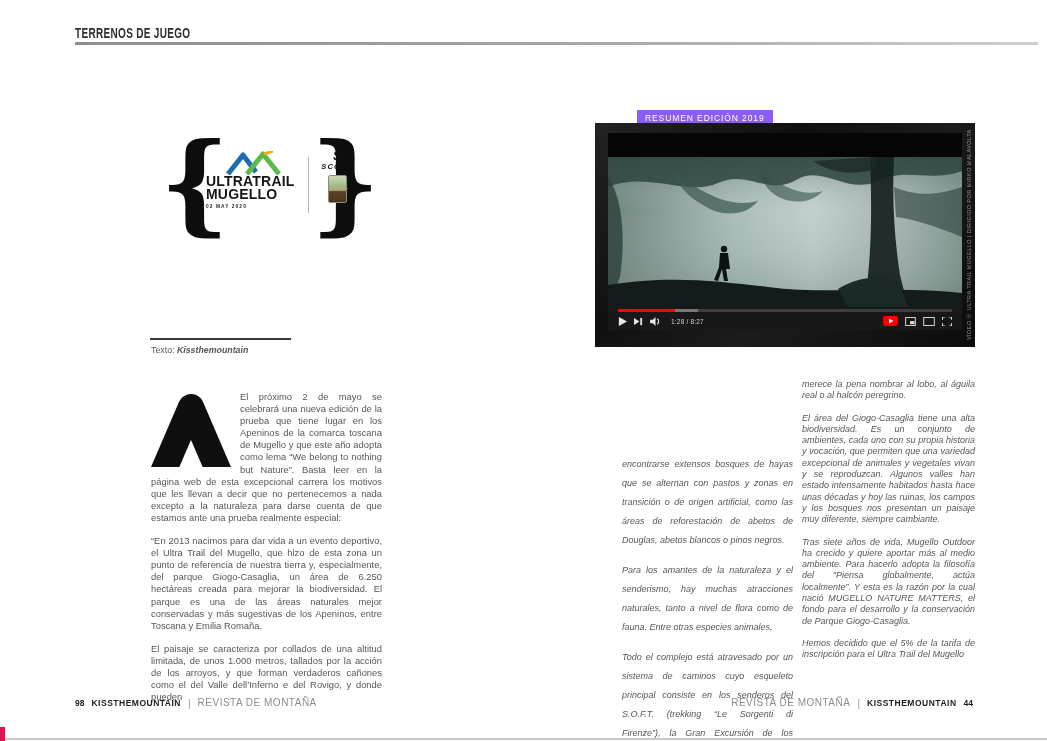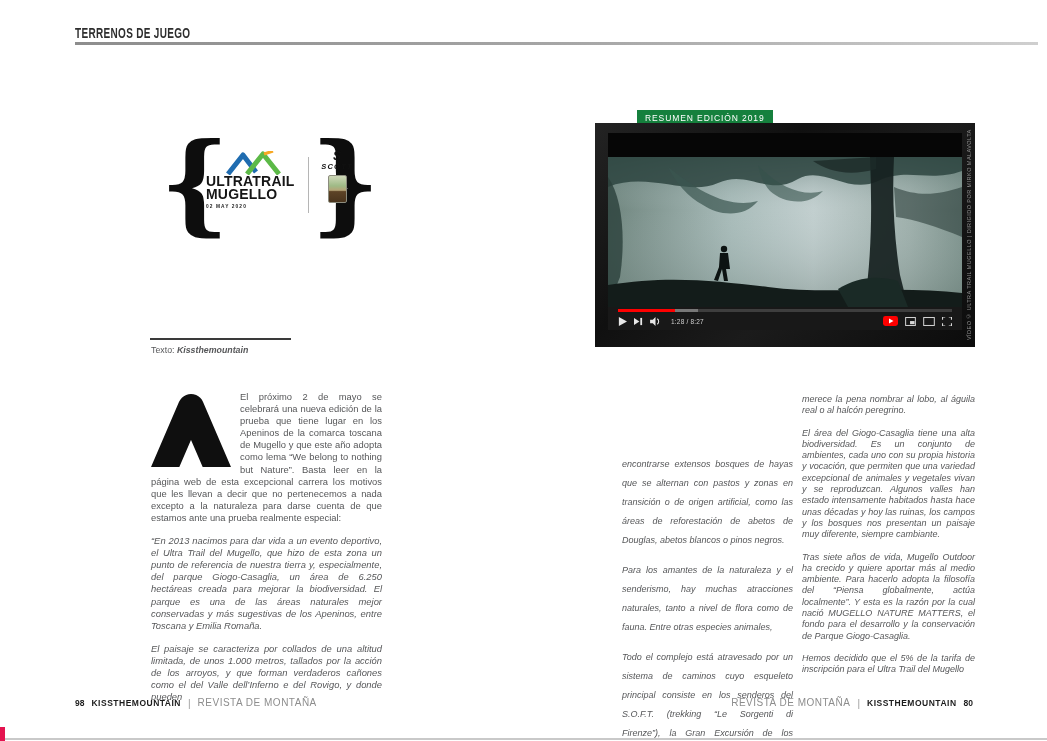--- a/index.html
+++ b/index.html
@@ -22,21 +22,21 @@
   .logo-name{font-size:14px;font-weight:800;color:#161616;letter-spacing:.2px;line-height:13px;transform:scaleY(1.05);}
   .logo-date{font-size:4.8px;font-weight:bold;color:#222;letter-spacing:1.1px;margin-top:3px;}
   .logo-divider{position:absolute;left:148px;top:24px;width:1px;height:56px;background:#b5b5b5;}
   .scott{position:absolute;left:154px;top:18px;width:46px;text-align:center;}
   .scott-s{font-size:12px;font-weight:bold;font-style:italic;color:#111;line-height:11px;}
   .scott-word{font-size:7.5px;font-weight:800;font-style:italic;letter-spacing:1.2px;color:#111;}
   .scott-badge{width:17px;height:26px;margin:4px auto 0;border:1px solid #8c8c7e;border-radius:2px;
     background:linear-gradient(to bottom,#cfd8b9 0%,#9fba86 38%,#b5a477 55%,#5d4326 60%,#4a341d 100%);}
 
   
-  .video-label{position:absolute;left:637px;top:110px;background:#15803d;color:#fff;
+  .video-label{position:absolute;left:637px;top:110px;background:#8b5cf6;color:#fff;
     font-size:8.5px;letter-spacing:.9px;padding:3px 8px 4px;}
   .video-frame{position:absolute;left:595px;top:123px;width:380px;height:224px;
     background:linear-gradient(135deg,#232323 0%,#101010 35%,#1b1b1b 60%,#0c0c0c 100%);}
   .player{position:absolute;left:13px;top:10px;width:354px;height:197px;background:#000;}
   .player-titlebar{height:24px;background:#060606;}
   .scene{display:block;width:354px;height:150px;}
   .controls{position:relative;height:23px;background:#181818;}
   .progress-track{position:absolute;left:10px;right:10px;top:2px;height:2.5px;background:#3e3e3e;}
   .progress-buffer{position:absolute;left:0;top:0;height:100%;background:#777;}
   .progress-played{position:absolute;left:0;top:0;height:100%;background:#f00;}
@@ -49,23 +49,23 @@
 
   
   .byline-rule{position:absolute;left:150px;top:338px;width:141px;height:2px;background:#3a3a3a;}
   .byline{position:absolute;left:151px;top:345px;font-size:8.8px;color:#565759;}
   .byline .author{font-style:italic;font-weight:bold;}
 
   
   .col{position:absolute;text-align:justify;}
   .col p{margin:0 0 11px 0;}
   .col-left{left:151px;top:391px;width:231px;font-size:9.4px;line-height:12.1px;}
-  .col-left .quote{font-style:italic;}
+  .col-left .quote{}
   .col-mid{left:622px;top:455px;width:171px;font-size:9px;line-height:19px;font-style:italic;}
-  .col-right{left:802px;top:394px;width:173px;font-size:9px;line-height:11.3px;font-style:italic;}
+  .col-right{left:802px;top:379px;width:173px;font-size:9px;line-height:11.3px;font-style:italic;}
   .dropcap{float:left;width:80px;height:74px;margin:2px 9px 3px 0;}
 
   
   .footer{position:absolute;top:697px;display:flex;align-items:flex-end;gap:7px;white-space:nowrap;}
   .footer-left{left:75px;}
   .footer-right{right:74px;}
   .f-page{font-size:8.5px;font-weight:bold;color:#1c1c1c;}
   .f-brand{font-size:8.5px;font-weight:800;color:#1c1c1c;letter-spacing:.5px;}
   .f-sep{color:#9a9a9a;font-size:10px;font-weight:300;position:relative;top:1px;}
   .f-tag{font-size:10px;color:#8d8d8d;letter-spacing:.5px;}
@@ -216,19 +216,19 @@
   <div class="footer footer-left">
     <span class="f-page">98</span>
     <span class="f-brand">KISSTHEMOUNTAIN</span>
     <span class="f-sep">|</span>
     <span class="f-tag">REVISTA DE MONTAÑA</span>
   </div>
   <div class="footer footer-right">
     <span class="f-tag">REVISTA DE MONTAÑA</span>
     <span class="f-sep">|</span>
     <span class="f-brand">KISSTHEMOUNTAIN</span>
-    <span class="f-page">80</span>
+    <span class="f-page">44</span>
   </div>
 
   <div class="bottom-line"></div>
   <div class="corner-mark"></div>
 
 </div>
 
 </body></html>

